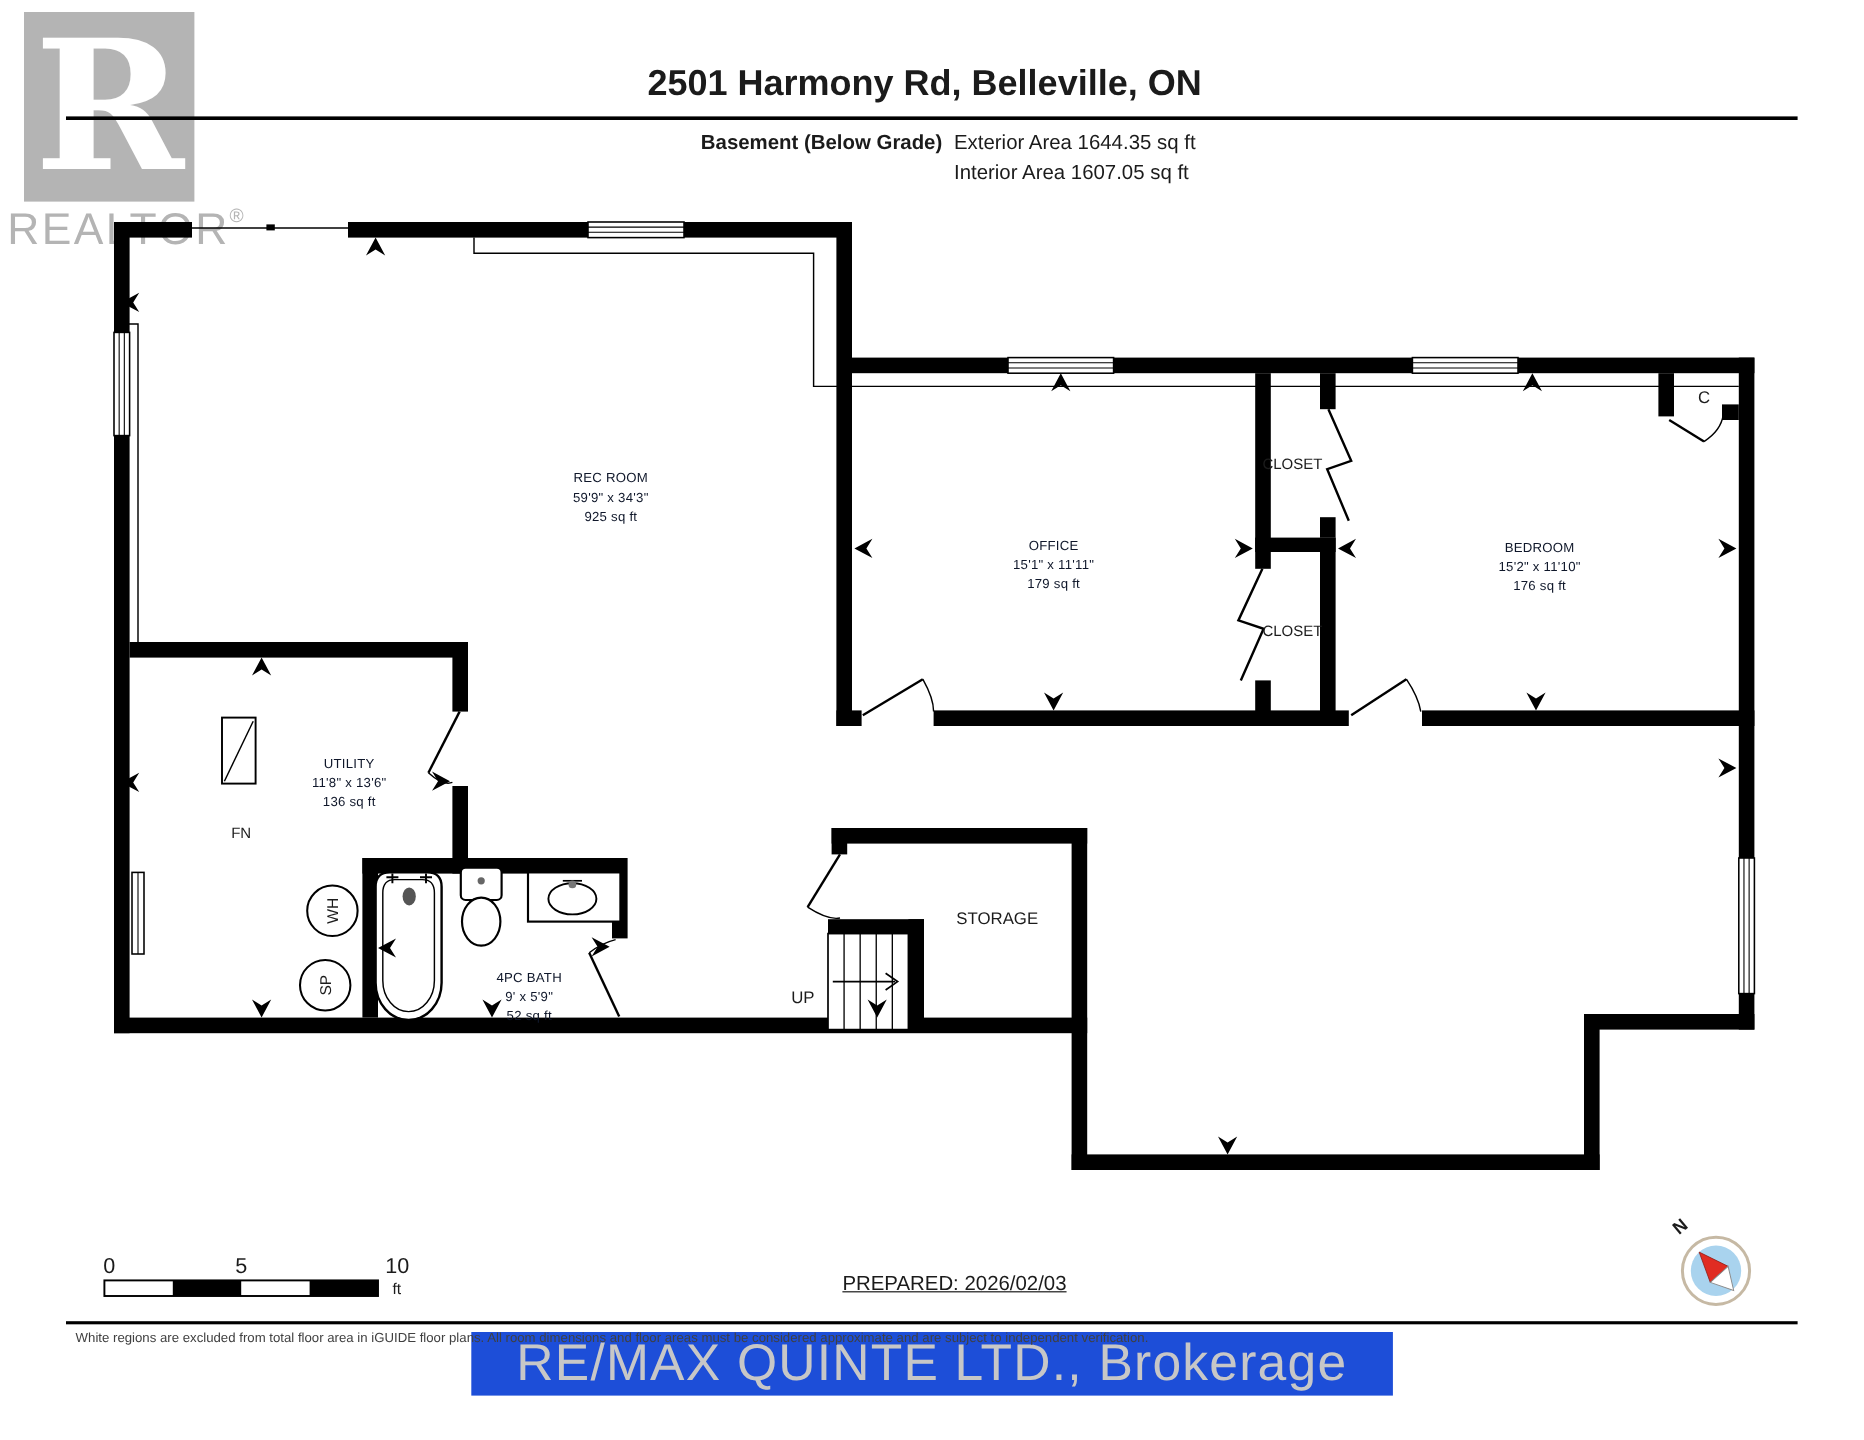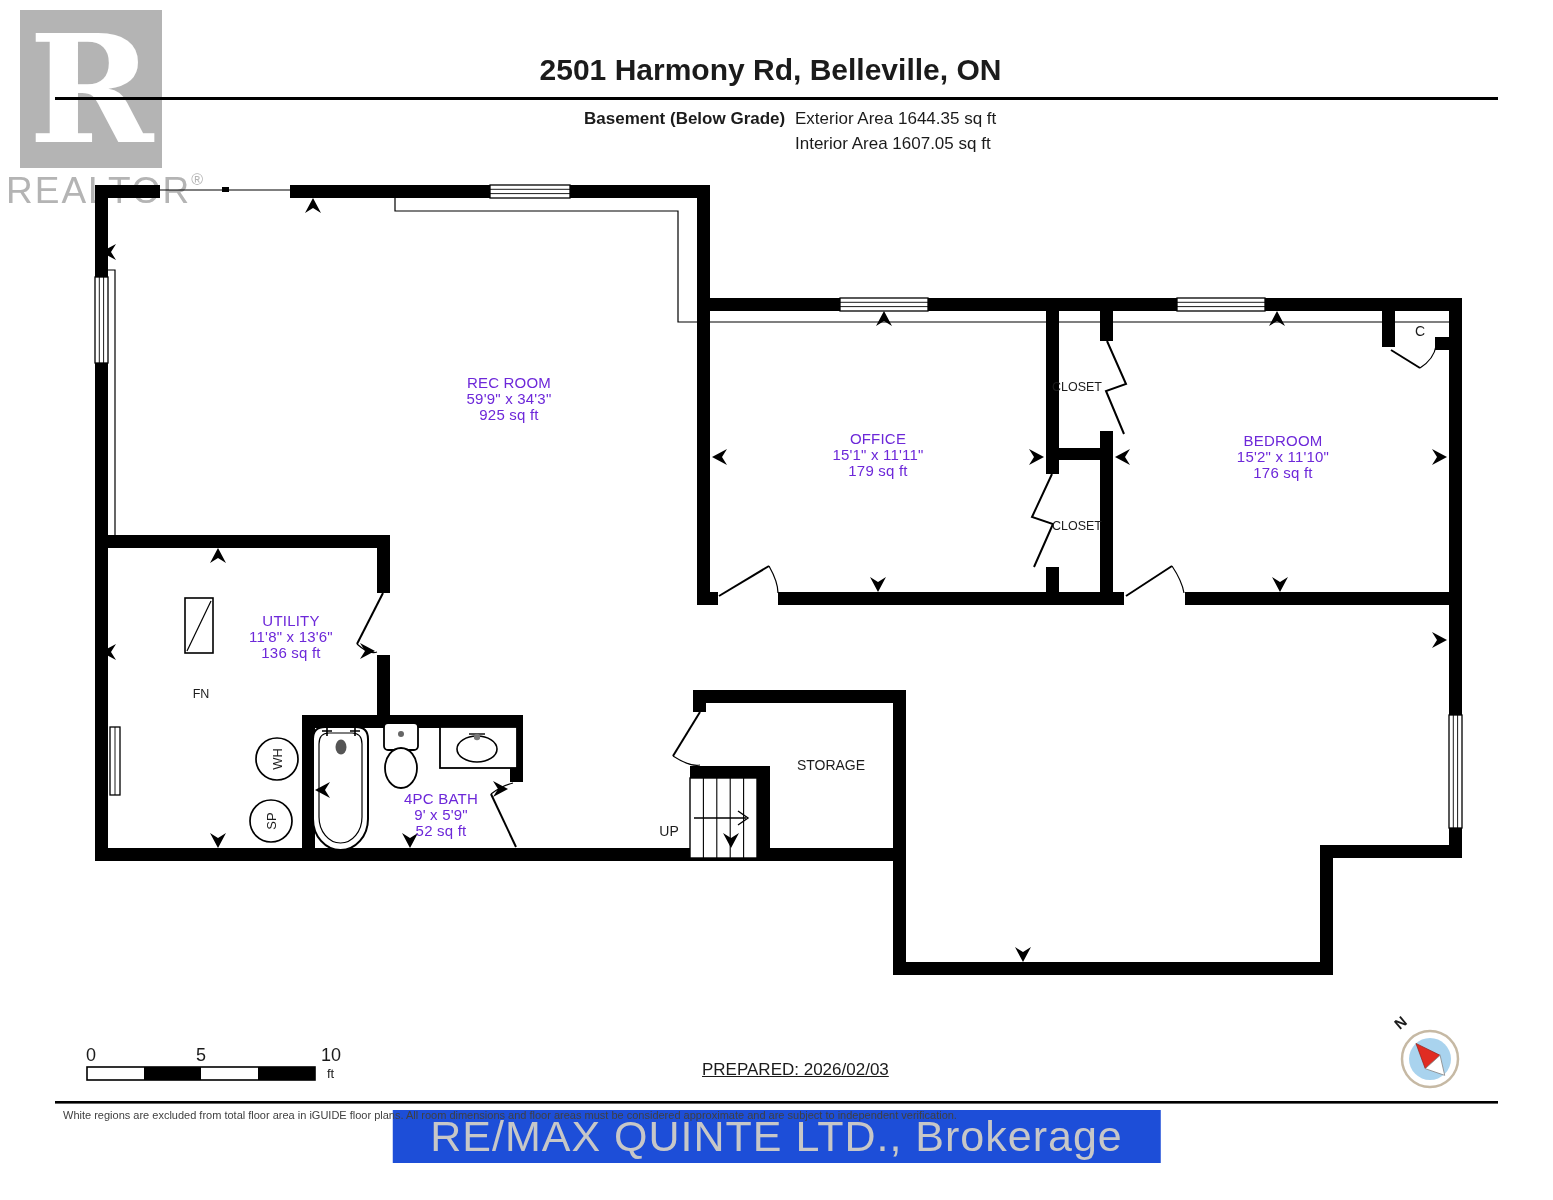--- a/index.html
+++ b/index.html
@@ -1,21 +1,21 @@
 <!DOCTYPE html>
 <html><head>
 <meta charset="utf-8">
 <style>
   html,body{margin:0;padding:0;}
   body{width:1553px;height:1200px;background:#ffffff;position:relative;overflow:hidden;
        font-family:"Liberation Sans", sans-serif;color:#1b1b1b;}
   #stage{position:absolute;inset:0;}
   svg.plan{position:absolute;left:0;top:0;z-index:2;}
   .lbl{position:absolute;transform:translate(-50%,-50%);text-align:center;white-space:nowrap;z-index:3;}
-  .room-label{font-size:15px;line-height:16px;letter-spacing:.2px;color:#6d28d9;}
+  .room-label{font-size:11px;line-height:16px;letter-spacing:.2px;color:#0f172a;margin-top:16px;}
   .small-label{font-size:12.5px;color:#1c1c1c;}
   .mid-label{font-size:14px;color:#1c1c1c;}
   .rot{transform:translate(-50%,-50%) rotate(-90deg);}
   .title{position:absolute;left:0;right:12px;top:53px;text-align:center;font-size:30px;font-weight:bold;z-index:3;}
   .subhead{position:absolute;font-size:17px;z-index:3;}
   .bold{font-weight:bold;}
   .scale-num{position:absolute;font-size:18px;transform:translate(-50%,0);z-index:3;}
   .ft-unit{position:absolute;font-size:13px;z-index:3;}
   .prepared{position:absolute;font-size:17px;z-index:3;text-decoration:underline;}
   .disclaimer{position:absolute;font-size:11px;color:#404040;z-index:4;white-space:nowrap;}

